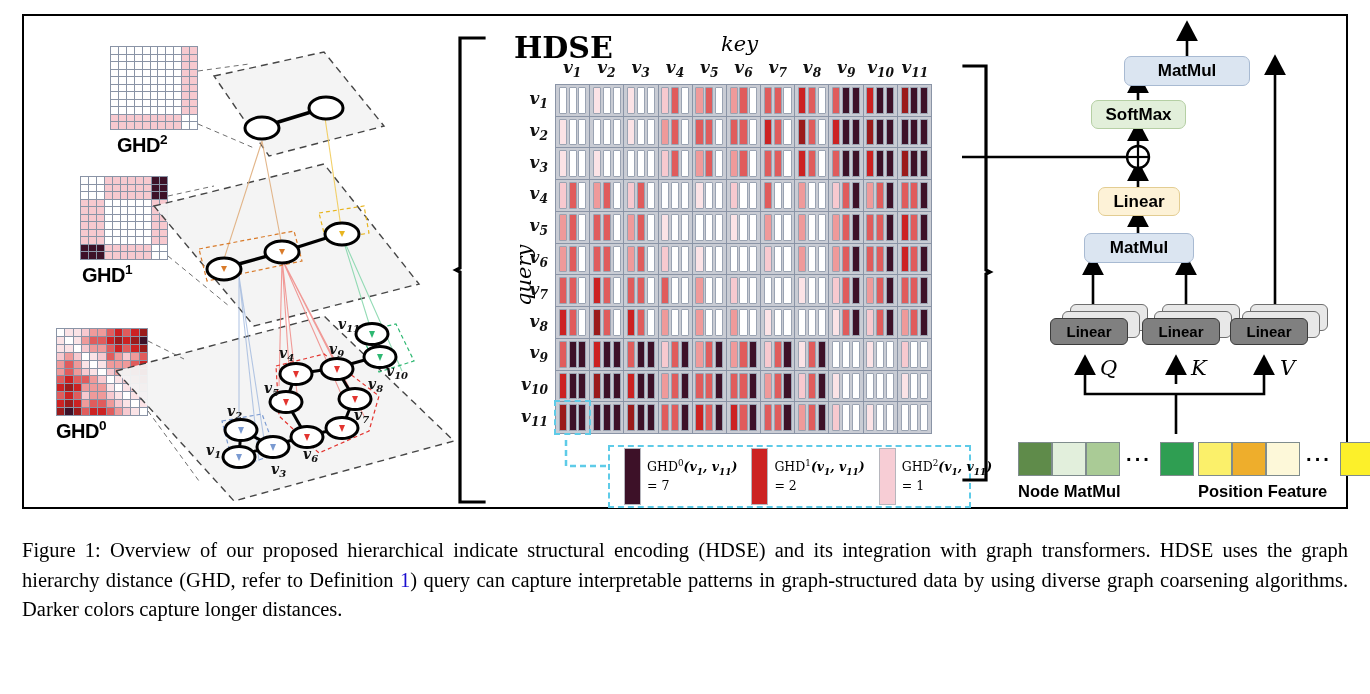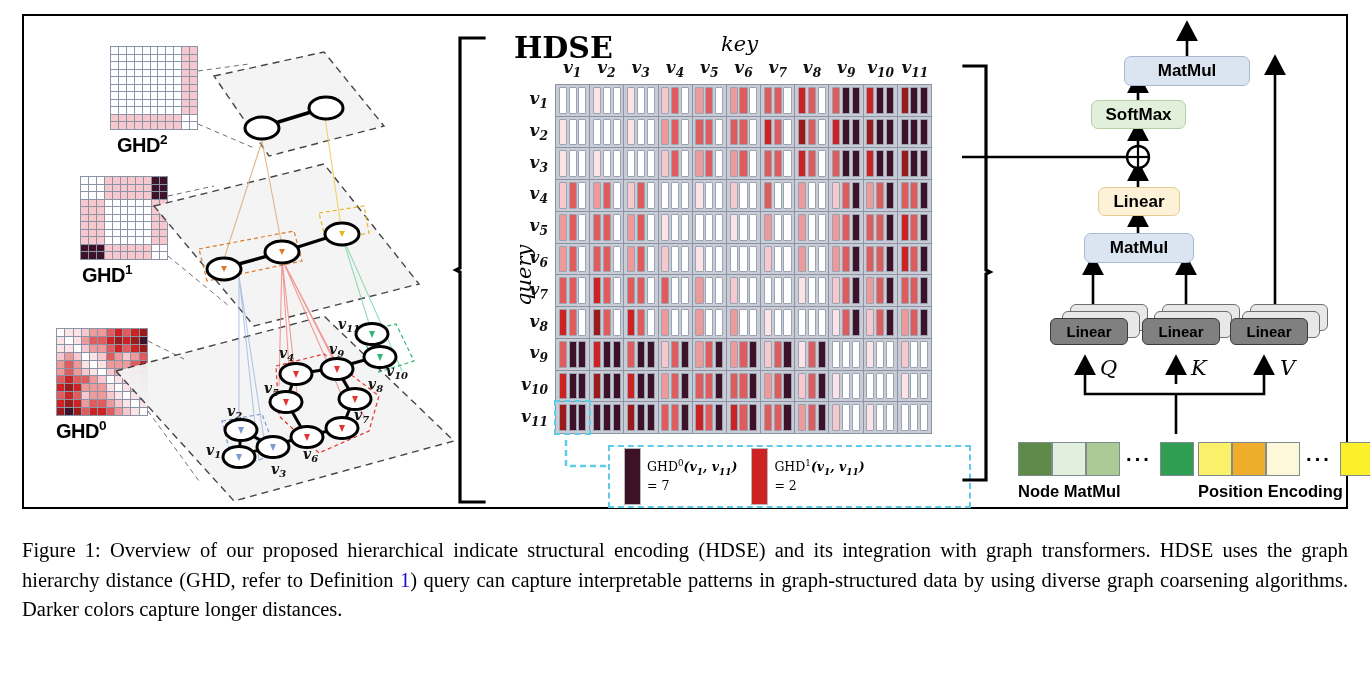--- a/index.html
+++ b/index.html
@@ -1200,20 +1200,24 @@
 
     <div class="legendbox" style="left:584px;top:429px;width:363px;height:63px;">
         <div class="lg-item">
           <div class="lg-swatch" style="background: rgb(61, 17, 40);"></div>
           <div class="lg-txt">GHD<sup>0</sup><i>(v<sub style="font-size:.72em">1</sub>, v<sub style="font-size:.72em">11</sub>)</i><br>= 7</div>
         </div>
         <div class="lg-item">
           <div class="lg-swatch" style="background: rgb(204, 34, 34);"></div>
           <div class="lg-txt">GHD<sup>1</sup><i>(v<sub style="font-size:.72em">1</sub>, v<sub style="font-size:.72em">11</sub>)</i><br>= 2</div>
         </div>
+        <div class="lg-item">
+          <div class="lg-swatch" style="background: rgb(247, 205, 213);"></div>
+          <div class="lg-txt">GHD<sup>2</sup><i>(v<sub style="font-size:.72em">1</sub>, v<sub style="font-size:.72em">11</sub>)</i><br>= 1</div>
+        </div>
       </div>
 
     <svg class="abs" style="left:938px;top:48px;width:34px;height:420px;">
       <path d="M2,2 L24,2 L24,206 L28,208 L24,210 L24,416 L2,416" fill="none" stroke="#000" stroke-width="3.2" stroke-linecap="square" stroke-linejoin="miter"></path>
     </svg>
 
     <div class="abs" style="left:966px;top:0px;width:360px;height:491px;">
 
       <svg width="360" height="491" class="abs" style="left:0;top:0;">
         <defs>
@@ -1282,21 +1286,21 @@
         </div>
       <div id="pe-swatches">
           <div class="swatch" style="left: 208px; top: 426px; width: 34px; height: 34px; background: rgb(251, 240, 106);"></div>
           <div class="swatch" style="left: 242px; top: 426px; width: 34px; height: 34px; background: rgb(238, 174, 44);"></div>
           <div class="swatch" style="left: 276px; top: 426px; width: 34px; height: 34px; background: rgb(253, 248, 217);"></div>
           <div class="dots" style="left: 316px; top: 432px;">···</div>
           <div class="swatch" style="left: 350px; top: 426px; width: 34px; height: 34px; background: rgb(252, 240, 42);"></div>
         </div>
 
       <div class="enc-label" style="left:28px;top:466px;">Node  MatMul</div>
-      <div class="enc-label" style="left:208px;top:466px;">Position Encoding</div>
+      <div class="enc-label" style="left:208px;top:466px;">Position Feature</div>
     </div>
 
   </div>
 
   <div class="caption">
     <span>Figure 1:  Overview of our proposed hierarchical indicate structural encoding (HDSE) and its integration with</span>
     <span>graph transformers.  HDSE uses the graph hierarchy distance (GHD, refer to Definition</span>
     <span class="ref">1</span><span>) query can capture</span>
     <span>interpretable patterns in graph-structured data by using diverse graph coarsening algorithms.  Darker colors</span>
     <span>capture longer distances.</span>

